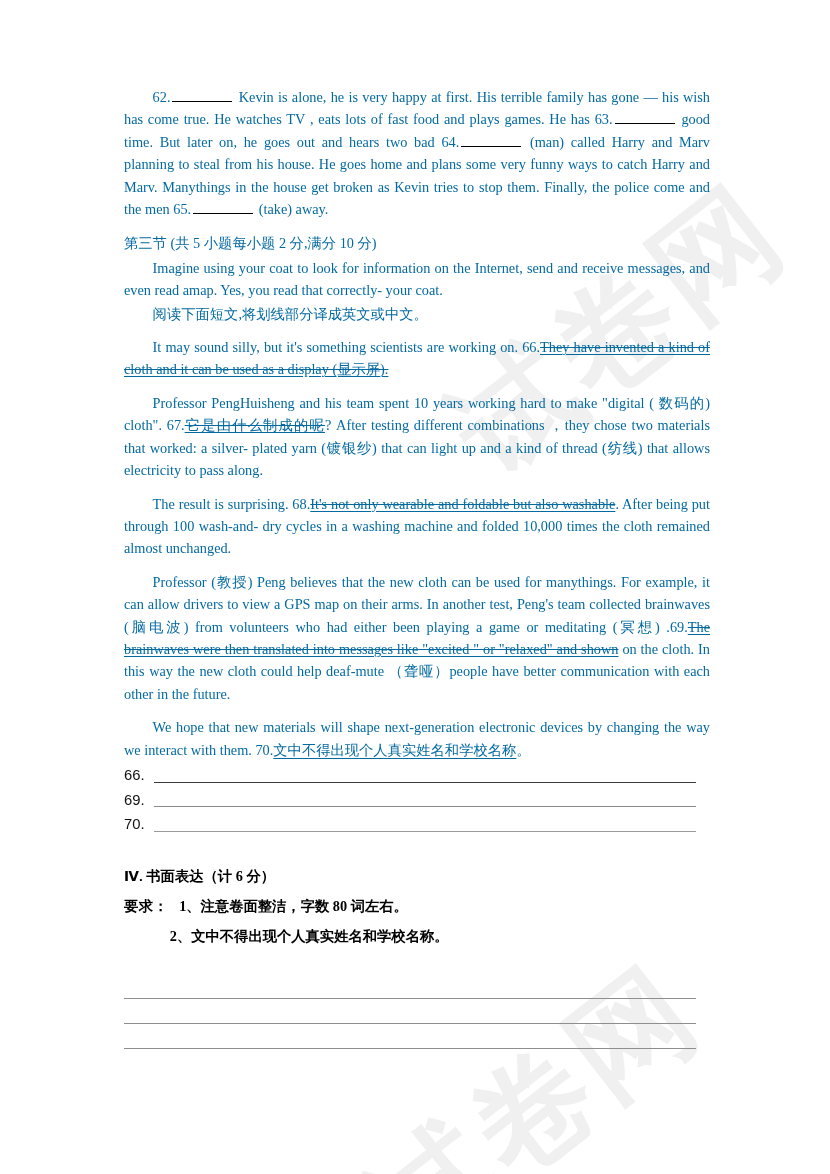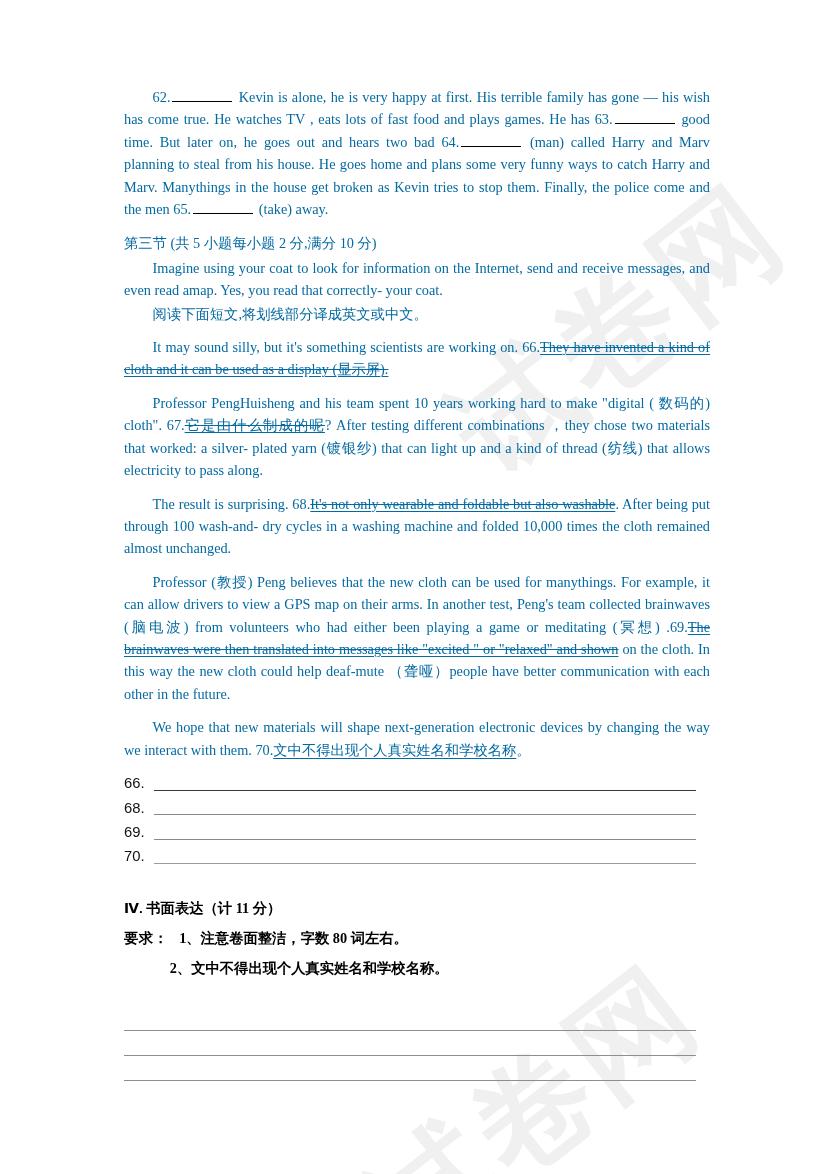--- a/index.html
+++ b/index.html
@@ -89,21 +89,21 @@
     text-decoration-thickness: 1.1px;
     text-underline-offset: 2px;
   }
   .tr-under {
     text-decoration: underline;
     text-decoration-thickness: 1.1px;
     text-underline-offset: 2.5px;
   }
 
   
-  .answer-list { margin-top: 10px; }
+  .answer-list { margin-top: 2px; }
   .answer-row {
     display: flex;
     align-items: flex-end;
     height: 24.2px;
   }
   .answer-num {
     font-family: "Liberation Sans", "DejaVu Sans", sans-serif;
     font-size: 14.8px;
     width: 30px;
     flex: 0 0 30px;
@@ -184,38 +184,34 @@
 
     <p class="para indent" style="margin-top:11px"><span>The result is surprising. 68.</span><span class="tr-strike">It's not only wearable and foldable but also washable</span><span>. After being put through 100 wash-and- dry cycles in a washing machine and folded 10,000 times the cloth remained almost unchanged.</span></p>
 
     <p class="para indent" style="margin-top:11px"><span>Professor (教授) Peng believes that the new cloth can be used for manythings. For example, it can allow drivers to view a GPS map on their arms. In another test, Peng's team collected brainwaves (脑电波) from volunteers who had either been playing a game or meditating (冥想) .69.</span><span class="tr-strike">The brainwaves were then translated into messages like "excited " or "relaxed" and shown</span><span> on the cloth. In this way the new  cloth could help deaf-mute （聋哑）people have better communication with each other in the future.</span></p>
 
     <p class="para indent" style="margin-top:11px"><span>We hope that new materials will shape next-generation electronic devices by changing the way we interact with them. 70.</span><span class="tr-under cn">文中不得出现个人真实姓名和学校名称</span><span class="cn">。</span></p>
 
     <div class="answer-list">
       <div class="answer-row">
         <span class="answer-num">66.</span>
-        <span class="answer-rule"></span>
-      </div>
-      <div class="answer-row light">
-        <span class="answer-num">68.</span>
         <span class="answer-rule"></span>
       </div>
       <div class="answer-row light">
         <span class="answer-num">69.</span>
         <span class="answer-rule"></span>
       </div>
       <div class="answer-row lighter">
         <span class="answer-num">70.</span>
         <span class="answer-rule"></span>
       </div>
     </div>
 
     <div class="sec-head"><span class="roman">Ⅳ.</span>
-      <span class="sec-title cn">书面表达（计 11 分）</span>
+      <span class="sec-title cn">书面表达（计 6 分）</span>
     </div>
 
 
     <p class="req cn"><span class="req-label">要求：</span>&nbsp;&nbsp;&nbsp;<span>1、注意卷面整洁，字数 80 词左右。</span></p>
     <p class="req cn req-2">2、文中不得出现个人真实姓名和学校名称。</p>
 
     <div class="write-lines">
       <div class="write-line"></div>
       <div class="write-line"></div>
       <div class="write-line"></div>

